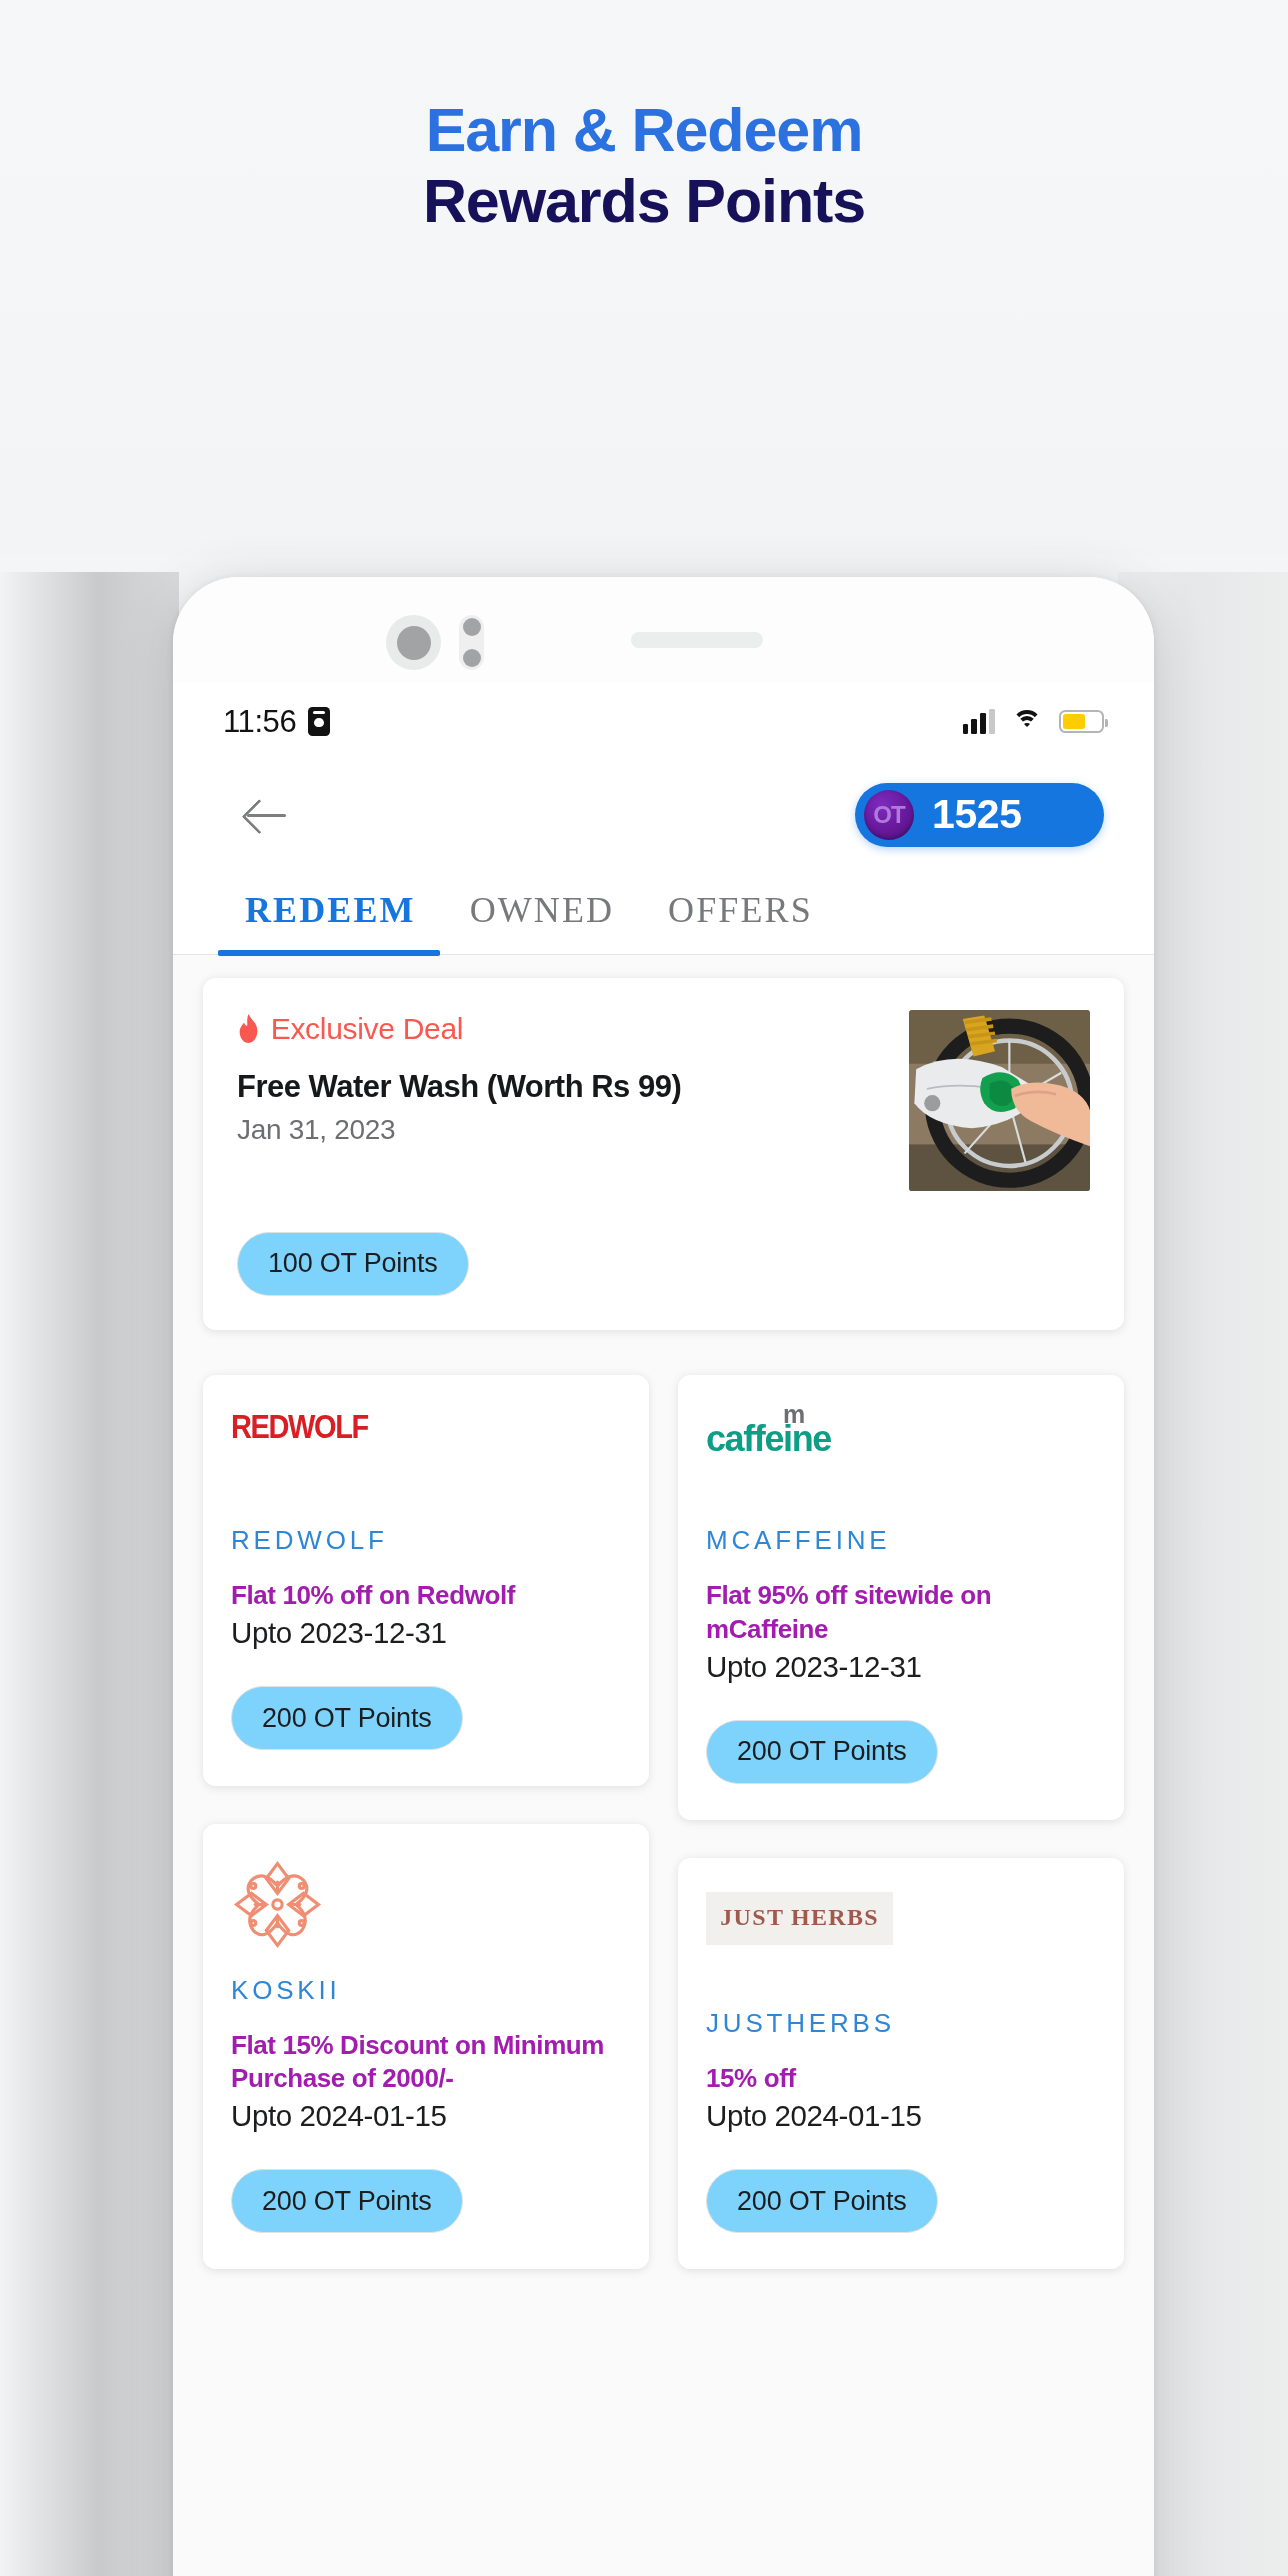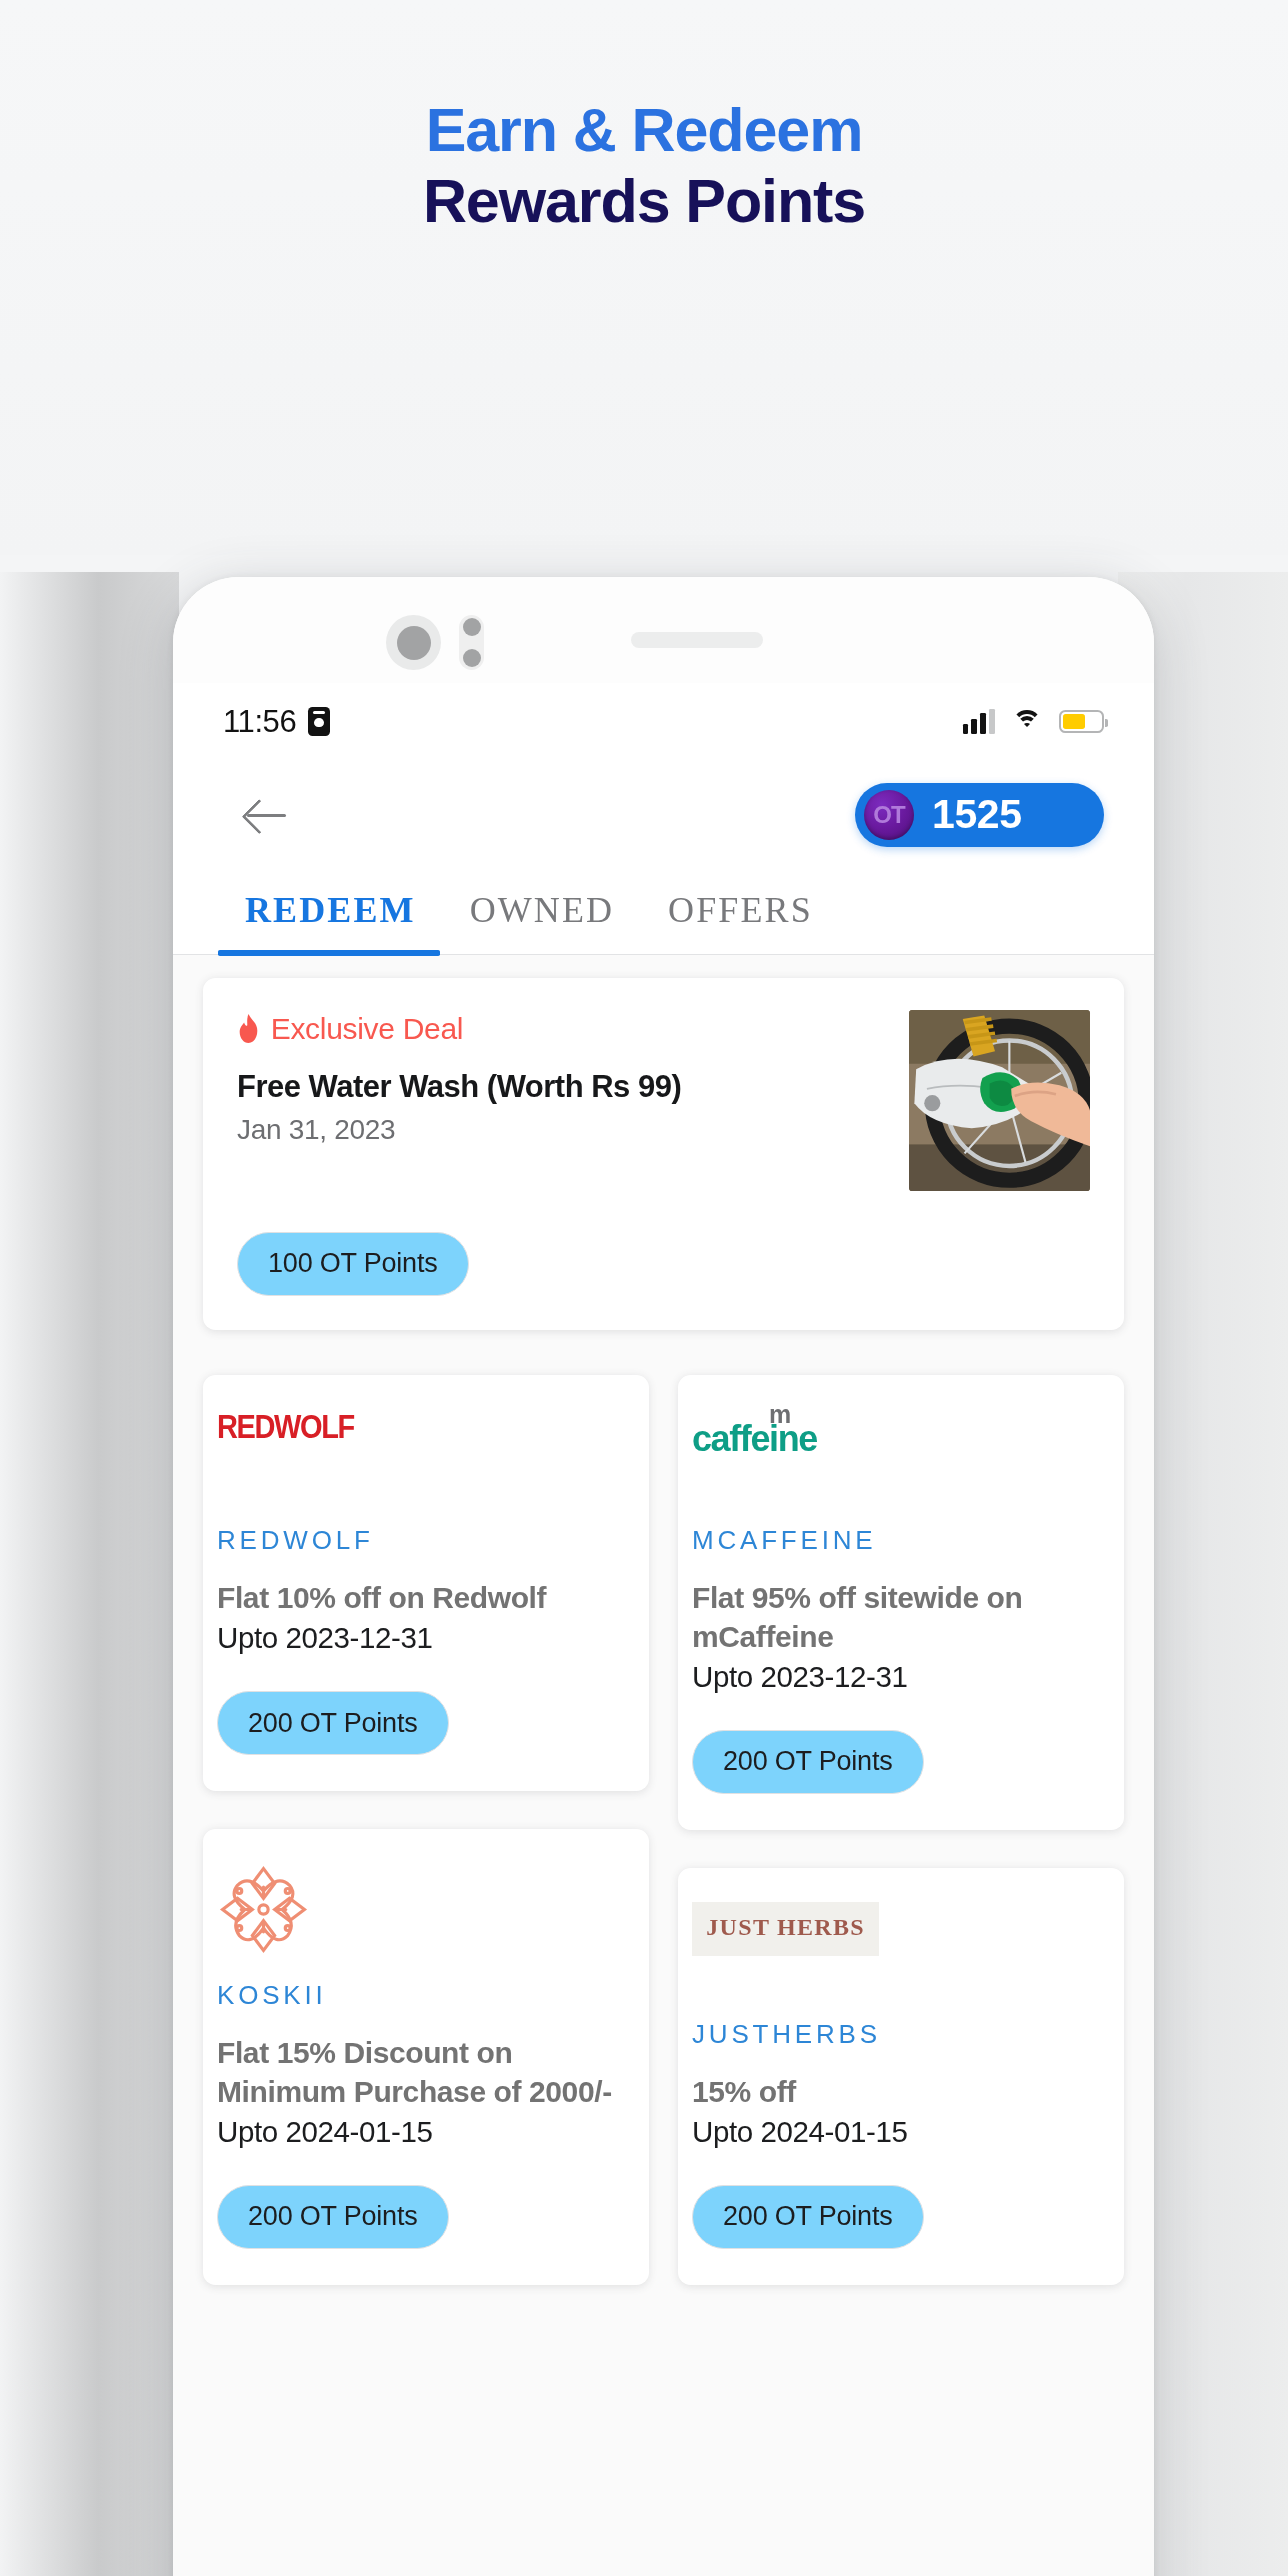--- a/index.html
+++ b/index.html
@@ -196,28 +196,28 @@
     display:inline-flex; align-items:center; justify-content:center;
     height:64px; padding:0 30px; border:1.8px solid #e0e1e3;
     border-radius:32px; font-size:27px; color:#1c1d1f;
     letter-spacing:-0.2px; background:#7dd3fc;
   }
   .deal-chip-wrap { margin-top:41px; }
 
   
   .grid { display:flex; gap:29px; }
   .col { flex:1; display:flex; flex-direction:column; gap:38px; }
-  .brand-card { padding:34px 30px 36px 14px; }
+  .brand-card { padding:34px 30px 36px 28px; }
   .brand-logo-box { height:97px; display:flex; align-items:flex-start; }
   .brand-name {
     font-size:26px; color:#2d86d6; letter-spacing:3.8px; font-weight:500;
     margin:19.7px 0 23px 0;
   }
   .brand-title {
-    font-size:30px; font-weight:700; color:#737373; line-height:1.28;
+    font-size:26px; font-weight:700; color:#a21caf; line-height:1.28;
     letter-spacing:-0.4px; margin-bottom:3.6px;
   }
   .brand-upto { font-size:29.5px; color:#1c1d1f; letter-spacing:-0.4px; }
   .brand-chip-wrap { margin-top:36px; }
 
   
   .logo-redwolf {
     font-size:29px; font-weight:900; color:#d81f26; letter-spacing:-1.4px;
     font-family:"Liberation Sans", sans-serif; transform:scaleY(1.12);
     transform-origin:left top;

